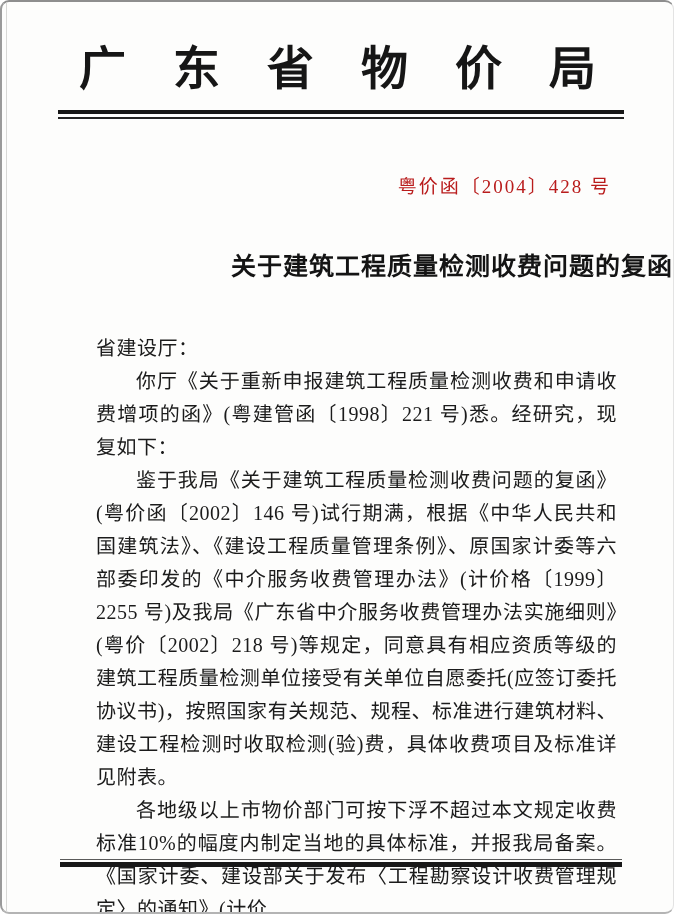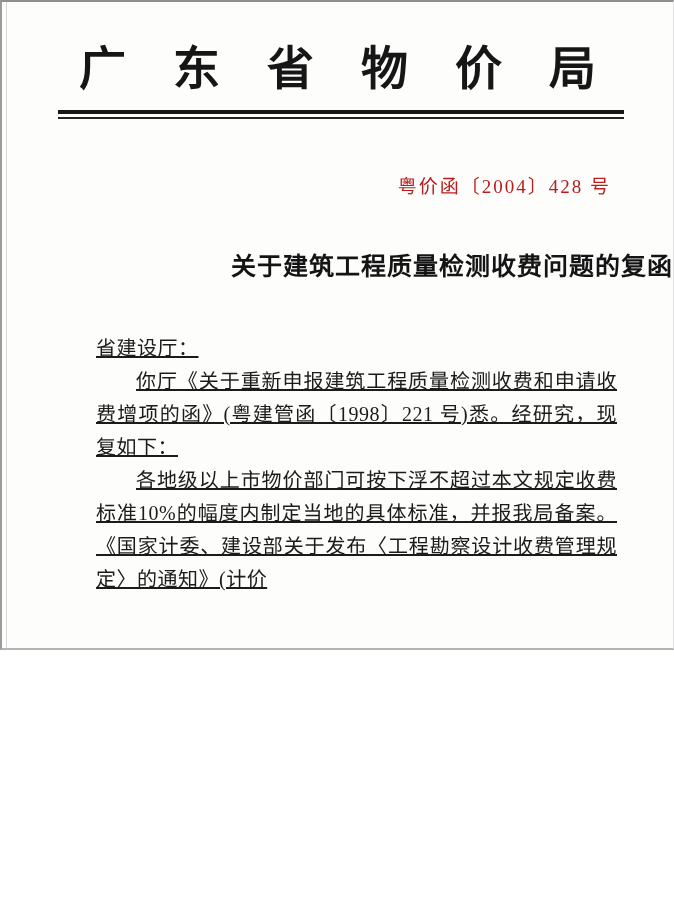--- a/index.html
+++ b/index.html
@@ -3,30 +3,31 @@
 <meta charset="utf-8">
 <style>
   html, body {
     margin: 0;
     padding: 0;
     background: #ffffff;
   }
   .page {
     position: relative;
     width: 674px;
-    height: 650px;
+    height: 914px;
     box-sizing: border-box;
     background: #fdfdfc;
     border-top: 2px solid #8e8e8e;
     border-left: 2px solid #9a9a9a;
     border-bottom: 2px solid #b4b4b4;
     border-right: 1px solid #e3e3e3;
     overflow: hidden;
     font-family: "Liberation Serif", "DejaVu Serif", serif;
     color: #1b1b1b;
+    border-radius: 9px;
   }
   
   .page::before {
     content: "";
     position: absolute;
     left: 4px; top: 0; bottom: 0;
     width: 1px;
     background: #d8d8d6;
   }
   .letterhead {
@@ -78,21 +79,20 @@
     width: 521px;
     font-size: 20px;
     line-height: 33px;
     letter-spacing: 0.5px;
   }
   .doc-body p {
     margin: 0;
     text-indent: 2em;
     text-align: justify;
     text-justify: inter-ideograph;
-    text-decoration: underline;
   }
   .doc-body p.salutation {
     text-indent: 0;
   }
   .bottom-edge-bar {
     position: absolute;
     top: 857px;
     left: 58px;
     width: 562px;
     height: 2px;
@@ -109,18 +109,19 @@
 
   <div class="letterhead-rule"></div>
 
   <div class="doc-number">粤价函〔2004〕428 号</div>
 
   <h1 class="doc-title">关于建筑工程质量检测收费问题的复函</h1>
 
   <div class="doc-body">
     <p class="salutation">省建设厅：</p>
     <p>你厅《关于重新申报建筑工程质量检测收费和申请收费增项的函》(粤建管函〔1998〕221 号)悉。经研究，现复如下：</p>
+    <p>鉴于我局《关于建筑工程质量检测收费问题的复函》(粤价函〔2002〕146 号)试行期满，根据《中华人民共和国建筑法》、《建设工程质量管理条例》、原国家计委等六部委印发的《中介服务收费管理办法》(计价格〔1999〕2255 号)及我局《广东省中介服务收费管理办法实施细则》(粤价〔2002〕218 号)等规定，同意具有相应资质等级的建筑工程质量检测单位接受有关单位自愿委托(应签订委托协议书)，按照国家有关规范、规程、标准进行建筑材料、建设工程检测时收取检测(验)费，具体收费项目及标准详见附表。</p>
     <p>各地级以上市物价部门可按下浮不超过本文规定收费标准10%的幅度内制定当地的具体标准，并报我局备案。《国家计委、建设部关于发布〈工程勘察设计收费管理规定〉的通知》(计价</p>
   </div>
 
   <div class="bottom-edge-bar"></div>
 
 </div>
 
 </body></html>

